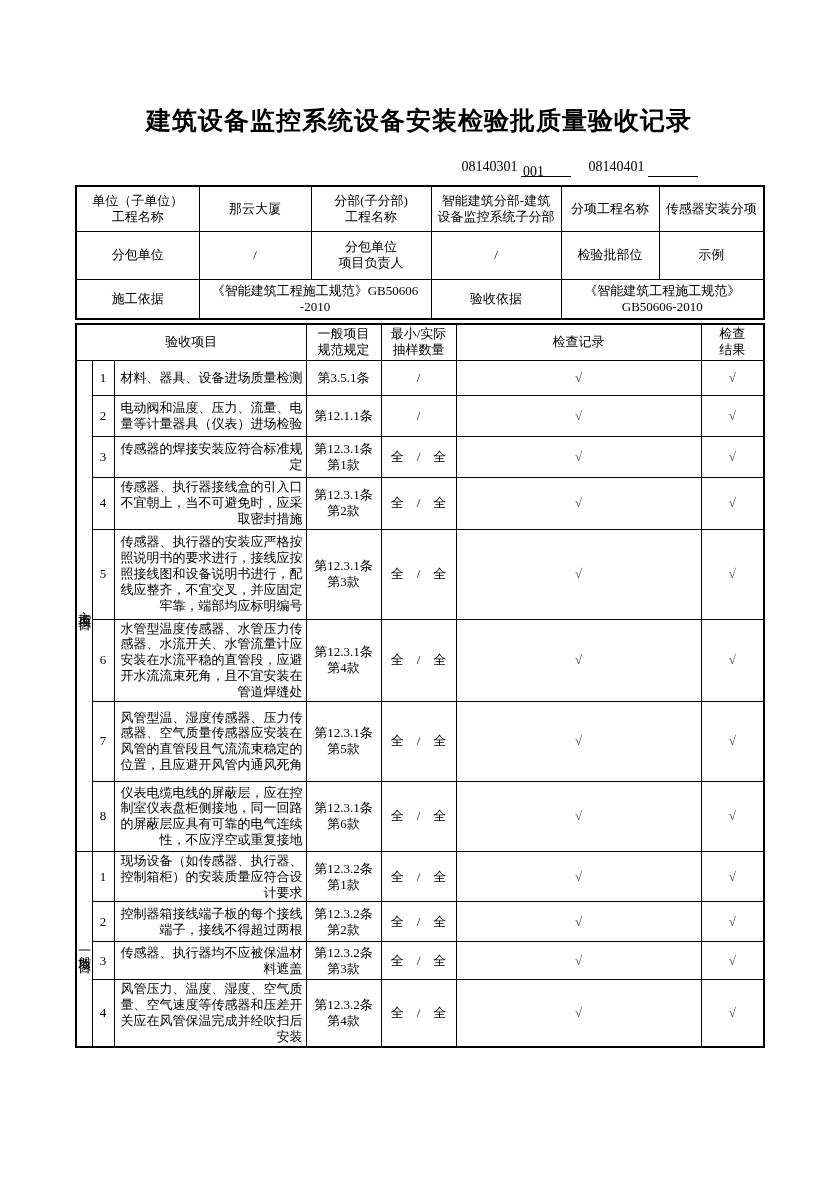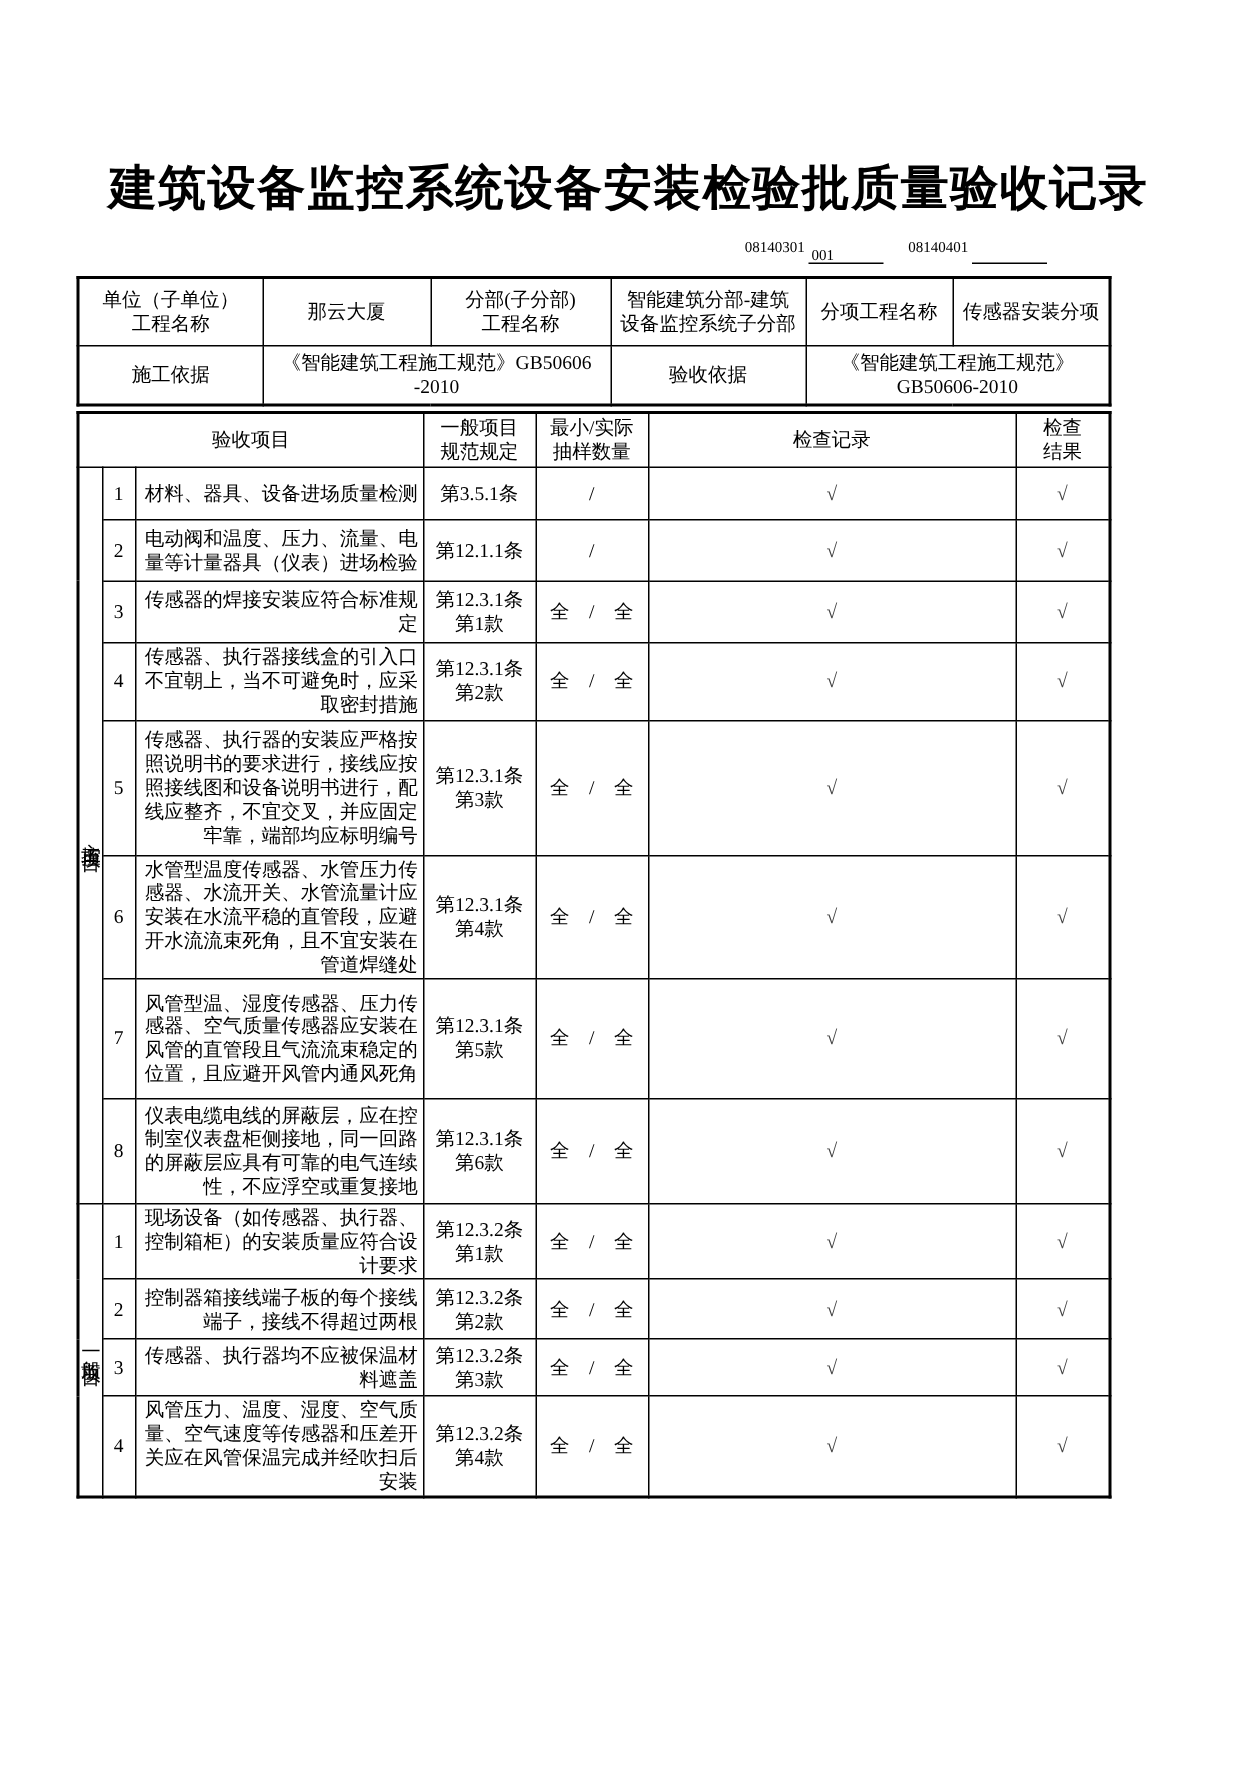--- a/index.html
+++ b/index.html
@@ -2,35 +2,35 @@
 <html><head>
 <meta charset="utf-8">
 <style>
   html,body{margin:0;padding:0;background:#ffffff;}
   .page{
     width:838px;height:1186px;background:#ffffff;color:#000;
     font-family:"Liberation Serif","DejaVu Serif",serif;
     position:relative;overflow:hidden;
   }
   .doc-title{
-    padding-top:104px;text-align:center;font-size:32px;font-weight:bold;
+    padding-top:104px;text-align:center;font-size:25px;font-weight:bold;
     letter-spacing:1px;
   }
   .codes{
-    margin-top:8px;margin-right:140px;text-align:right;
-    font-size:10px;line-height:20px;
+    margin-top:20px;margin-right:140px;text-align:right;
+    font-size:14px;line-height:20px;
   }
   .code-pair{display:inline-block;margin-left:14px;}
   .blank{
     display:inline-block;min-width:46px;border-bottom:1px solid #000;
     text-align:left;padding:0 2px;height:14px;vertical-align:bottom;
   }
   table{
     border-collapse:collapse;table-layout:fixed;
-    margin-left:51px;width:688px;padding-left:44px;
+    margin-left:75px;width:688px;padding-left:44px;
   }
   .info-table{margin-top:8px;}
   .main-table{margin-top:3px;font-family:Liberation Serif, serif;}
   td{
     border:1px solid #000;text-align:center;vertical-align:middle;
     font-size:13px;line-height:1.22;padding:1px 3px;
     white-space:pre-line;word-break:break-all;overflow:hidden;
   }
   .info-table{border:2px solid #000;}
   .main-table{border:2px solid #000;}
@@ -70,20 +70,29 @@
       <td>单位（子单位）
 工程名称</td>
       <td>那云大厦</td>
       <td>分部(子分部)
 工程名称</td>
       <td>智能建筑分部-建筑
 设备监控系统子分部</td>
       <td>分项工程名称</td>
       <td>传感器安装分项</td>
     </tr>
+    <tr style="height:48px">
+      <td>分包单位</td>
+      <td>/</td>
+      <td>分包单位
+项目负责人</td>
+      <td>/</td>
+      <td>检验批部位</td>
+      <td>示例</td>
+    </tr>
     <tr style="height:40px">
       <td>施工依据</td>
       <td colspan="2">《智能建筑工程施工规范》GB50606
 -2010</td>
       <td>验收依据</td>
       <td colspan="2">《智能建筑工程施工规范》
 GB50606-2010</td>
     </tr>
   </tbody>
     </table>

